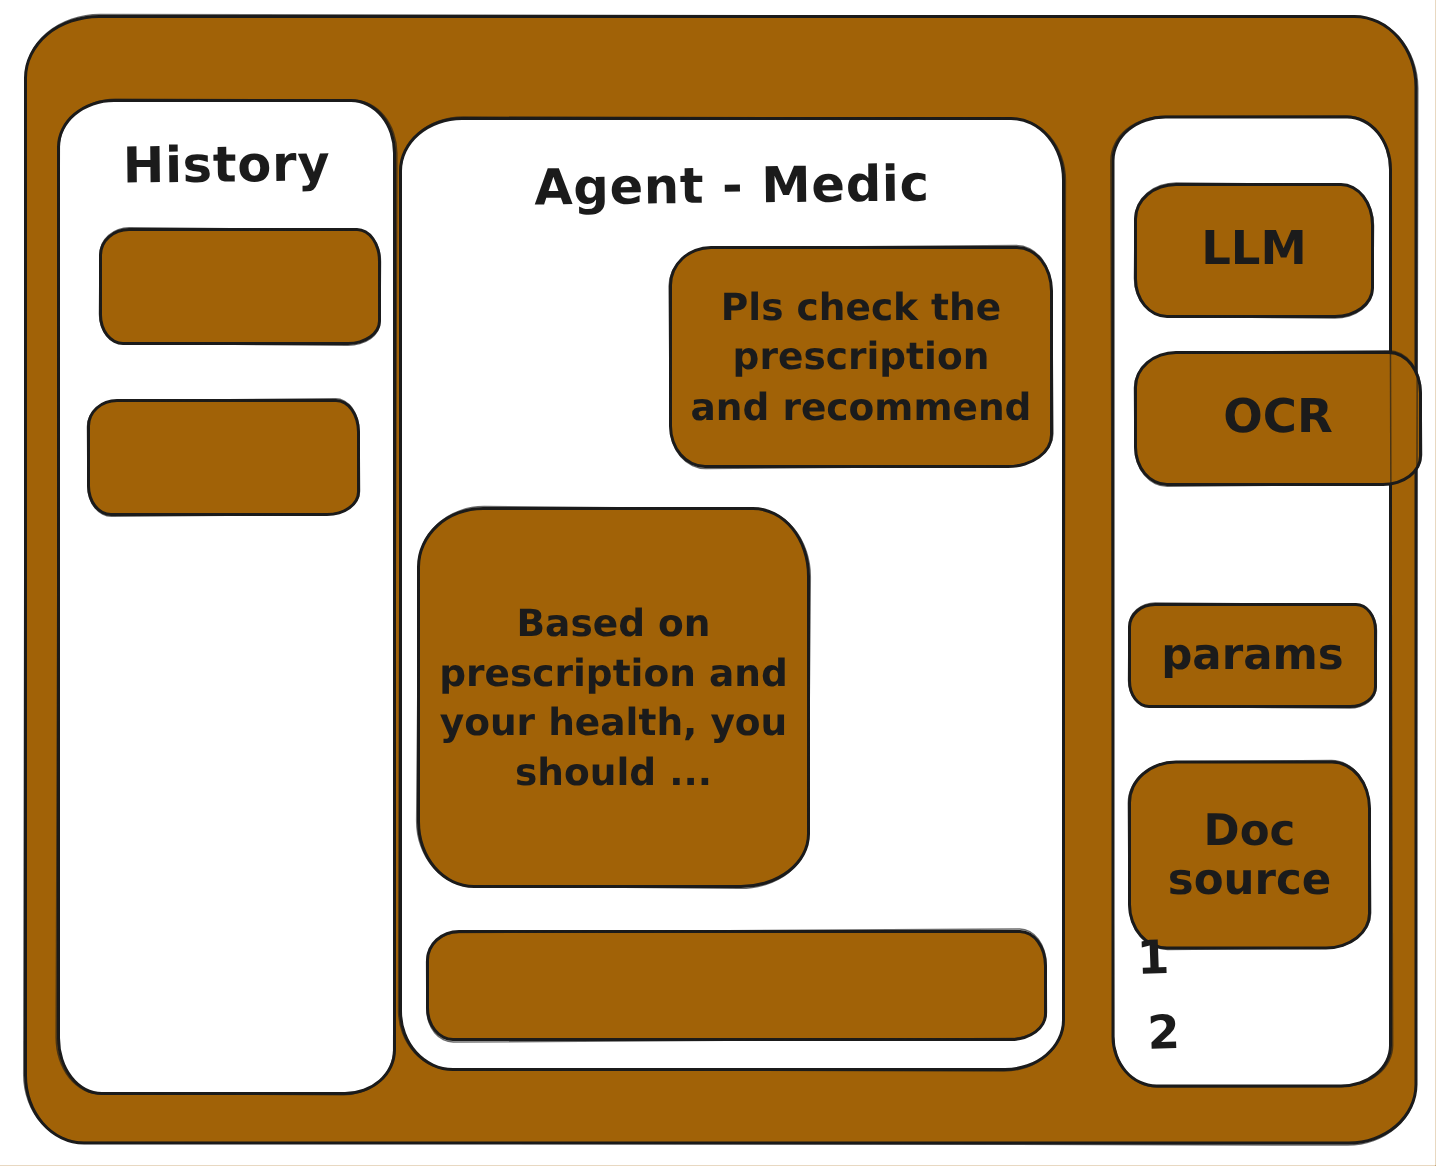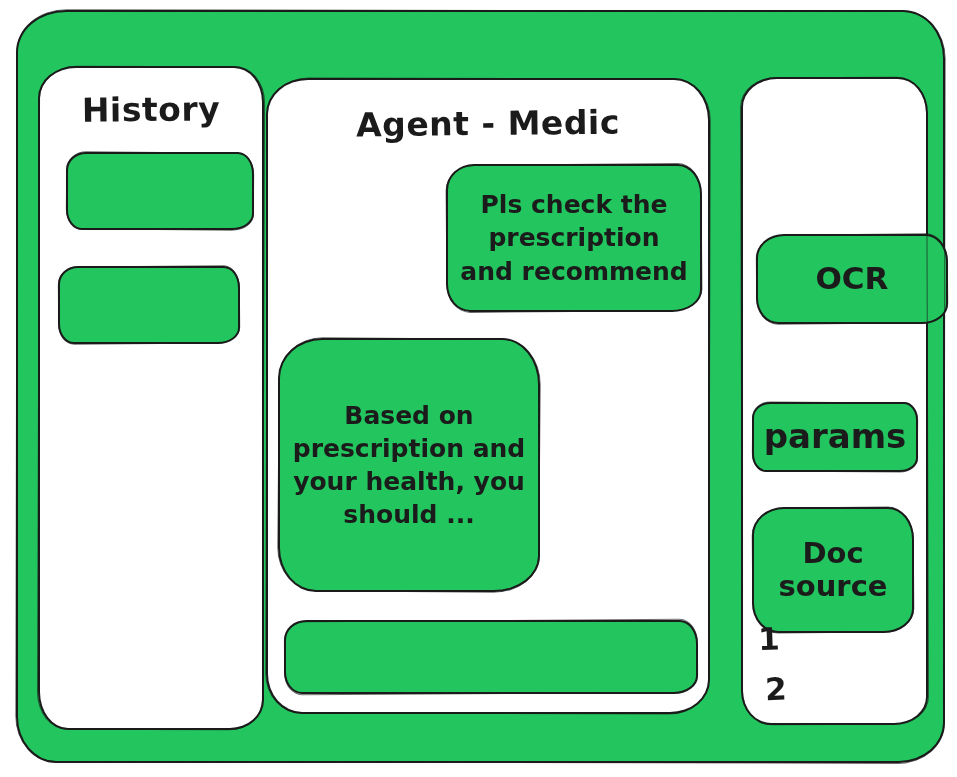--- a/index.html
+++ b/index.html
@@ -8,21 +8,21 @@
     background:#ffffff;
     font-family:"DejaVu Sans","Liberation Sans",sans-serif;
     color:#1b1b1b;
     overflow:hidden;
     position:relative;
   }
   
   .sk {
     position:absolute;
     border:2.6px solid #1b1b1b;
-    background:#22c55e;
+    background:#a16207;
   }
   .sk::after {
     content:"";
     position:absolute;
     inset:-2px;
     border:1.3px solid #1b1b1b;
     border-radius:inherit;
     transform:rotate(var(--wob,.4deg));
     opacity:.65;
     pointer-events:none;
@@ -94,21 +94,21 @@
   .tool-btn {
     display:flex; align-items:center; justify-content:center;
     font-family:"DejaVu Sans","Liberation Sans",sans-serif;
     font-weight:bold;
     color:#1b1b1b;
     cursor:pointer;
     text-align:center;
     line-height:1.15;
   }
   .tool-btn.big { font-size:31px; border-radius:28px 22px 26px 22px / 24px 28px 20px 26px; }
-  .tool-btn.small { font-size:34px; border-radius:18px 14px 18px 14px / 16px 18px 14px 18px; }
+  .tool-btn.small { font-size:29px; border-radius:18px 14px 18px 14px / 16px 18px 14px 18px; }
   .tool-btn.doc { font-size:29px; border-radius:32px 26px 30px 26px / 28px 32px 24px 30px; padding:22px 14px; }
   .doc-num {
     position:absolute;
     font-size:31px; font-weight:bold;
     cursor:pointer;
     transform:rotate(-2deg);
   }
 </style>
 </head>
 <body>
@@ -131,20 +131,23 @@
     <div class="sk bubble bot">
       <span>Based on prescription and your health, you should ...</span>
     </div>
 
     <div class="sk input-wrap">
       <input aria-label="message input" value="" style="">
     </div>
   </main>
 
   <aside class="sk panel tools">
+    <button class="sk tool-btn big" style="left:13px; top:43px; width:160px; height:90px; --wob:.6deg;">
+      <span>LLM</span>
+    </button>
 
     <button class="sk tool-btn big" style="left:13px; top:155px; width:192px; height:90px; --wob:-.55deg;">
       <span>OCR</span>
     </button>
 
     <button class="sk tool-btn small" style="left:9px; top:323px; width:166px; height:70px; --wob:.5deg;">
       <span>params</span>
     </button>
 
     <button class="sk tool-btn doc" style="left:9px; top:428px; width:162px; height:126px; --wob:-.45deg;">

